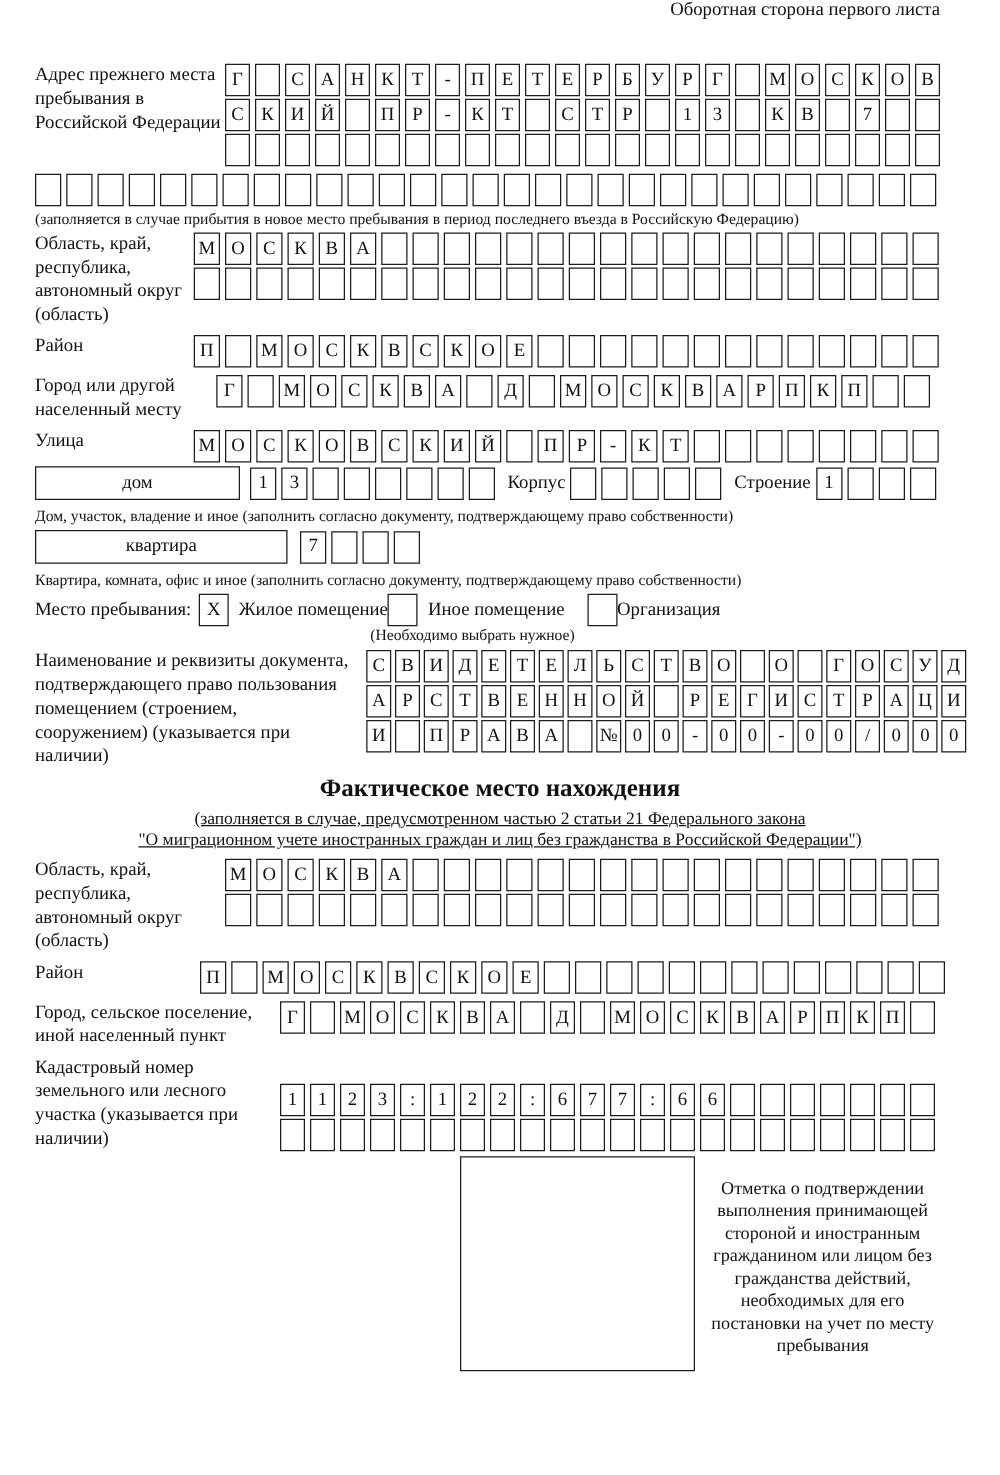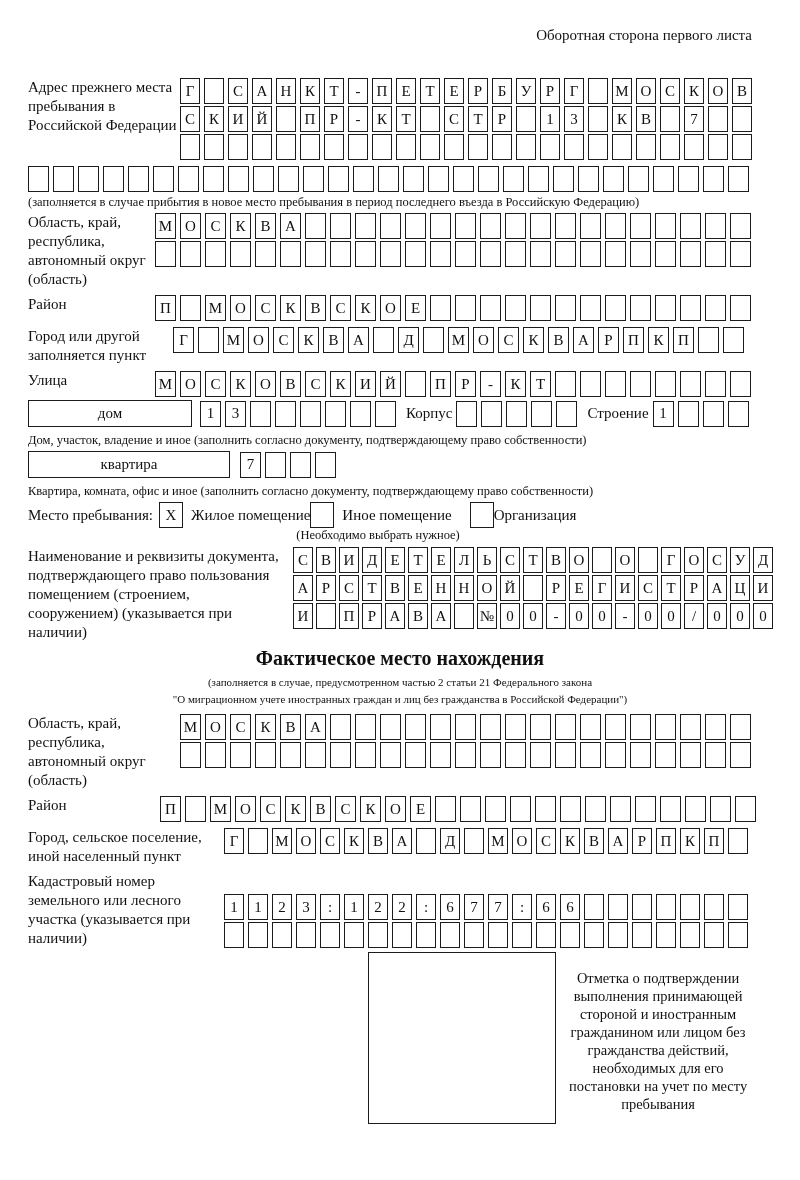--- a/index.html
+++ b/index.html
@@ -1,21 +1,21 @@
 <!DOCTYPE html>
 <html><head>
 <meta charset="utf-8">
 <style>
   * { margin:0; padding:0; box-sizing:border-box; }
   html,body { background:#ffffff; }
   body {
     width:800px; height:1180px; overflow:hidden;
     color:#111; font-family:"Liberation Serif", serif; font-size:15px;
   }
-  .page { padding:27px 28px 0 28px; position:relative; }
+  .page { padding:0 28px 0 28px; position:relative; }
 
   .side-note { text-align:right; padding-right:20px; font-size:15px; height:17px; }
 
   .frow { display:flex; align-items:flex-start; }
   .frow.center { align-items:center; }
   .lbl { font-size:15px; line-height:19px; flex:0 0 auto; }
   .stack { display:flex; flex-direction:column; gap:2px; }
 
   .boxes { display:flex; gap:4px; flex:0 0 auto; }
   .boxes.narrow { gap:3px; }
@@ -35,21 +35,21 @@
   .checkcell {
     width:24px; height:26px; flex:0 0 auto;
     border:1.7px solid #1c1c1c;
     display:flex; align-items:center; justify-content:center; font-size:15px;
   }
 
   .note { font-size:12.5px; line-height:15px; }
   .note.centered { text-align:left; }
   .h2title { font-weight:bold; text-align:center; font-size:15.5px; line-height:20px; }
   .facttitle { font-weight:bold; text-align:center; font-size:20px; line-height:20px; }
-  .subtitle { text-align:center; font-size:11px; line-height:17px; }
+  .subtitle { text-align:center; font-size:14px; line-height:17px;text-decoration:underline; }
 
   .stamp-area { margin-left:340px; width:392px; display:flex; flex-direction:row; align-items:center; }
   .stamp-box { width:360px; height:172px; border:1.8px solid #1c1c1c; }
   .stamp-caption { margin-top:5px; width:392px; text-align:center; font-size:14.5px; line-height:18px; }
 
   
   .mt2{margin-top:6px}.mt3{margin-top:3px}.mt4{margin-top:4px}.mt22{margin-top:34px}
   .w127{width:127px}.w132{width:132px}.w152{width:152px}.w196{width:196px}.w255{width:255px}
   .ml4{margin-left:4px}.ml6{margin-left:6px}.ml8{margin-left:8px}.ml10{margin-left:10px}
   .ml14{}.ml18{margin-left:18px}
@@ -260,21 +260,21 @@
         <span class="cell"></span>
         <span class="cell"></span>
         <span class="cell"></span>
         <span class="cell"></span>
         <span class="cell"></span>
         <span class="cell"></span>
       </div>
   </div>
 
   <div class="frow mt2">
-    <div class="lbl w127">Город или другой заполняется пункт</div>
+    <div class="lbl w127">Город или другой населенный месту</div>
     <div class="boxes ml18">
         <span class="cell">Г</span>
         <span class="cell"></span>
         <span class="cell">М</span>
         <span class="cell">О</span>
         <span class="cell">С</span>
         <span class="cell">К</span>
         <span class="cell">В</span>
         <span class="cell">А</span>
         <span class="cell"></span>

